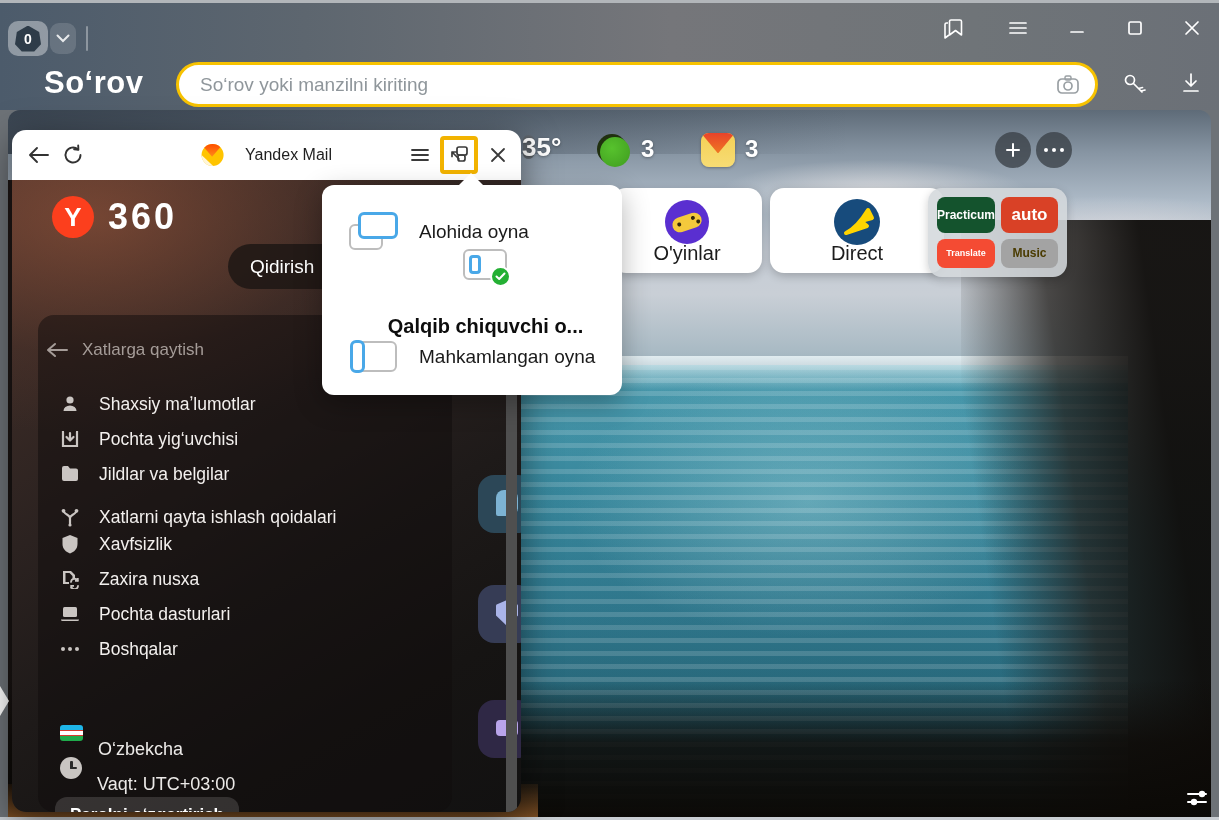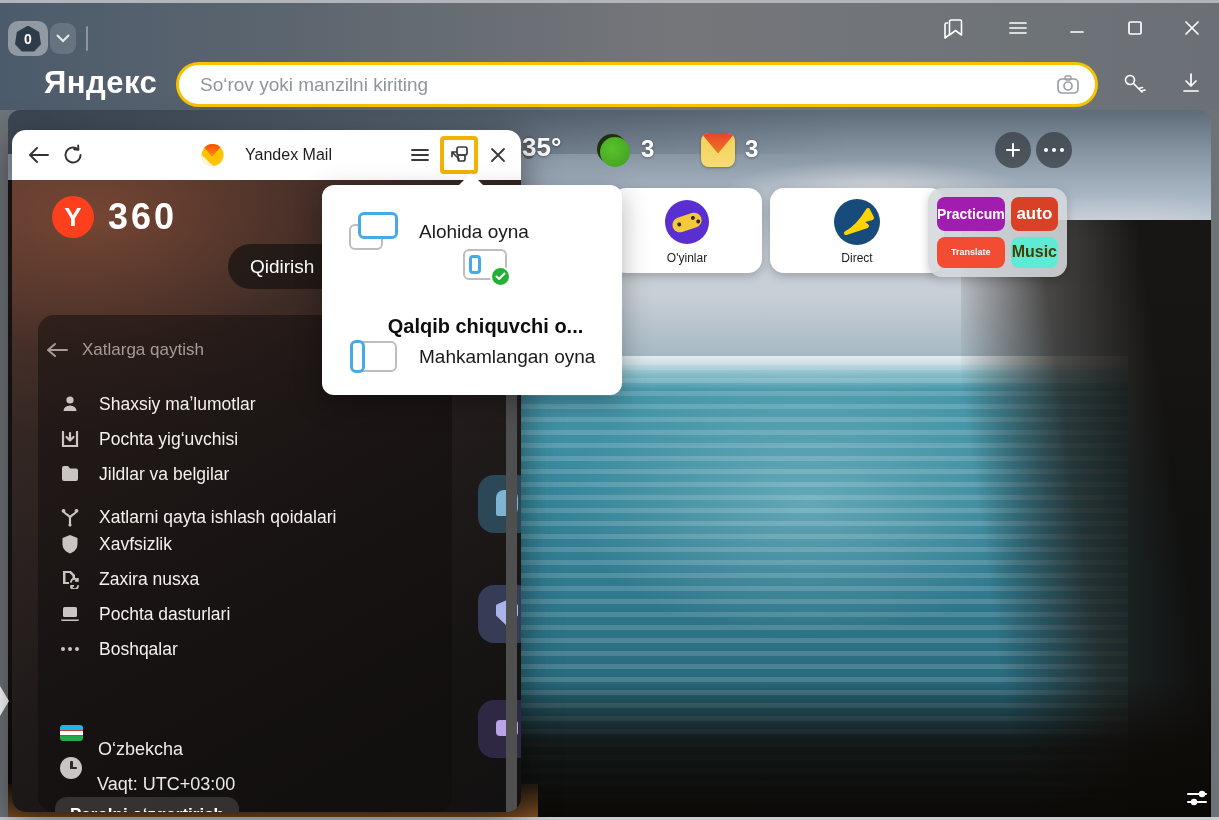--- a/index.html
+++ b/index.html
@@ -70,35 +70,35 @@
   .w-mail .flap { position:absolute; left:0; top:0; width:100%; height:60%;
     background:linear-gradient(180deg,#e8432a,#ef7722); clip-path:polygon(0 0,100% 0,50% 100%); }
   .circle-btn { position:absolute; top:132px; width:36px; height:36px; border-radius:50%;
     background:rgba(58,64,70,0.78); border:none; cursor:pointer; display:flex; align-items:center; justify-content:center; }
   .dots3 { display:flex; gap:4px; }
   .dots3 span { width:4px; height:4px; border-radius:50%; background:#fff; }
 
   
   .tile { position:absolute; top:188px; height:85px; background:#fff; border-radius:14px;
     box-shadow:0 3px 10px rgba(0,0,0,0.22); cursor:pointer; display:flex; flex-direction:column; align-items:center; justify-content:flex-end; padding-bottom:8px; }
-  .tile-label { font-size:12px; color:#1c1c1c;margin-top:13px; }
+  .tile-label { font-size:20px; color:#1c1c1c;margin-top:13px; }
   .tile-games { left:612px; width:150px; }
   .games-ic { position:absolute; top:12px; left:50%; transform:translateX(-50%); width:44px; height:44px; border-radius:50%; background:#5a2fd0; overflow:hidden; }
   .games-pad { position:absolute; left:7px; top:15px; width:30px; height:15px; border-radius:8px; background:#f4c93c; transform:rotate(-18deg); }
   .games-pad i { position:absolute; width:4px; height:4px; border-radius:50%; background:#33270a; }
   .tile-direct { left:770px; width:174px; }
   .direct-ic { position:absolute; top:11px; left:50%; transform:translateX(-50%); width:46px; height:46px; border-radius:50%; background:#174b7c; overflow:hidden; }
   .services { position:absolute; left:928px; top:188px; width:139px; height:89px; border-radius:14px;
     background:rgba(212,216,220,0.88); box-shadow:0 3px 10px rgba(0,0,0,0.2);
     display:grid; grid-template-columns:1fr 1fr; gap:6px; padding:9px; }
   .svc { border-radius:8px; border:none; cursor:pointer; display:flex; align-items:center; justify-content:center; font-family:"Liberation Sans",sans-serif; font-weight:bold; }
-  .svc-practicum { background:#a21caf; color:#fff; font-size:14px; }
+  .svc-practicum { background:#14532d; color:#fff; font-size:12px; }
   .svc-auto { background:#d94126; color:#fff; font-size:17px; text-transform:lowercase; }
   .svc-translate { background:#f44b33; color:#fff; font-size:9px; }
-  .svc-music { background:#5eead4; color:#4a3b00; font-size:16px; }
+  .svc-music { background:#a3a3a3; color:#4a3b00; font-size:12px; }
   .sliders-btn { position:absolute; left:1183px; top:785px; width:30px; height:28px; background:none; border:none; cursor:pointer; }
 
   
   .popup { position:absolute; left:12px; top:130px; width:509px; height:682px; border-radius:14px;
     overflow:hidden; box-shadow:0 10px 36px rgba(0,0,0,0.5); }
   .popup-header { position:absolute; top:0; left:0; width:100%; height:50px; background:#fff;
     display:flex; align-items:center; padding:0 10px; }
   .ph-btn { background:none; border:none; cursor:pointer; display:flex; align-items:center; justify-content:center; width:34px; height:34px; }
   .ph-title-wrap { position:absolute; left:50%; transform:translateX(-50%); display:flex; align-items:center; gap:22px; }
   .favicon { width:22px; height:22px; border-radius:50%; background:#ffc400; position:relative; overflow:hidden; }
@@ -188,21 +188,21 @@
           <rect x="3" y="3" width="12" height="12" rx="1.5" fill="none" stroke="#fff" stroke-width="1.7"></rect>
         </svg>
     </button>
     <button class="chrome-iconbtn">
       <svg width="18" height="18" viewBox="0 0 18 18">
           <path d="M3 3 L15 15 M15 3 L3 15" stroke="#fff" stroke-width="1.7" stroke-linecap="round"></path>
         </svg>
     </button>
   </div>
 
-  <div class="brand-logo">Яндекс</div>
+  <div class="brand-logo">Soʻrov</div>
 
   <div class="searchbar">
     <input type="text" placeholder="Soʻrov yoki manzilni kiriting" style="">
     <button class="chrome-iconbtn">
       <svg width="26" height="24" viewBox="0 0 26 24">
         <rect x="3" y="6" width="20" height="14" rx="4" fill="none" stroke="#9aa0a4" stroke-width="1.7"></rect>
         <rect x="10" y="3" width="6" height="4" rx="1.5" fill="none" stroke="#9aa0a4" stroke-width="1.5"></rect>
         <circle cx="13" cy="13" r="4" fill="none" stroke="#9aa0a4" stroke-width="1.7"></circle>
       </svg>
     </button>

